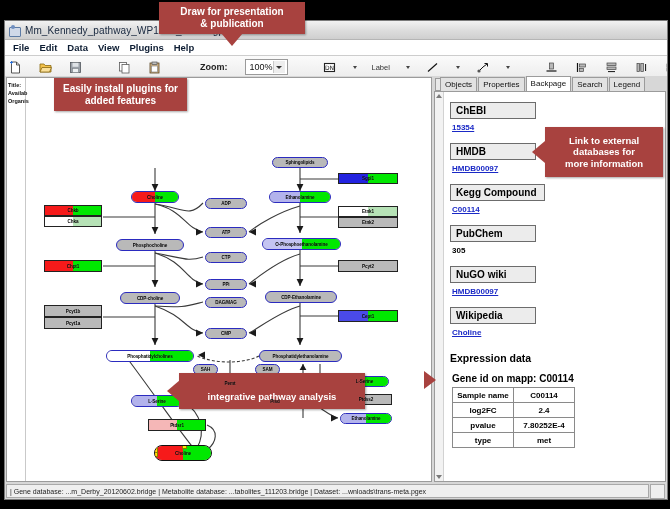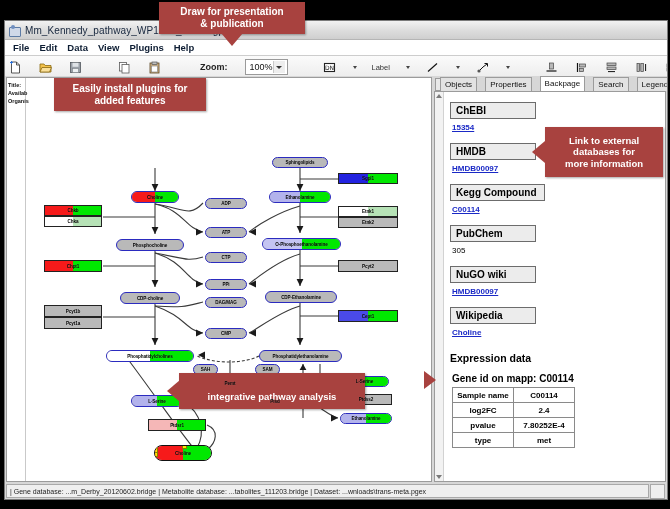--- a/index.html
+++ b/index.html
@@ -45,40 +45,40 @@
   
   .body{position:absolute;left:0;top:55px;right:0;bottom:16px;display:flex;background:#d7d7d7;}
   .canvaswrap{position:relative;width:424px;background:#fff;border:1px solid #9b9b9b;
               margin:1px 0 1px 1px;overflow:hidden;}
   .canvas{position:absolute;inset:0;background:#fff;}
   .infocol{position:absolute;left:0;top:0;width:18px;height:100%;border-right:1px solid #c9c9c9;}
   .infotxt{position:absolute;left:1px;font-size:5.5px;color:#111;font-weight:bold;white-space:nowrap;}
 
   
   .rightpanel{flex:1;margin:1px 1px 1px 2px;display:flex;flex-direction:column;min-width:0;}
-  .tabrow{height:14px;display:flex;align-items:flex-end;padding-left:6px;gap:8px;
+  .tabrow{height:14px;display:flex;align-items:flex-end;padding-left:6px;gap:1px;
           border-bottom:1px solid #9b9b9b;background:#d7d7d7;position:relative;}
   .tabrow:before{content:"";position:absolute;left:1px;top:1px;width:4px;height:11px;
       border:1px solid #9b9b9b;background:#e8e8e8;}
   .tab{font-size:8px;padding:1px 4px 1px;border:1px solid #9b9b9b;border-bottom:none;
        background:#e2e2e2;color:#111;line-height:11px;}
   .tab.active{background:#fff;font-weight:normal;padding-bottom:2px;position:relative;z-index:2;}
   .panelbody{flex:1;background:#fff;border:1px solid #9b9b9b;border-top:none;
              position:relative;overflow:hidden;display:flex;}
   .vscrollmini{width:8px;background:#f2f2f2;border-right:1px solid #d2d2d2;flex:none;position:relative;}
   .vscrollmini:before,.vscrollmini:after{content:"";position:absolute;left:1px;width:0;height:0;
         border-left:3px solid transparent;border-right:3px solid transparent;}
   .vscrollmini:before{top:2px;border-bottom:4px solid #7a7a7a;}
   .vscrollmini:after{bottom:2px;border-top:4px solid #7a7a7a;}
   .panelcontent{flex:1;padding:8px 6px 4px 6px;overflow:hidden;}
 
   .bpHead{display:inline-block;border:1px solid #6c6c6c;background:#ececec;
           font-size:10px;font-weight:bold;color:#000;padding:2px 7px 2px 5px;min-width:72px;}
   .bplink{font-size:8px;color:#1a29c6;text-decoration:underline;margin:4px 0 0 2px;display:block;font-weight:bold;}
-  .bpval{font-size:8px;color:#000;margin:4px 0 0 2px;display:block;font-weight:normal;}
+  .bpval{font-size:8px;color:#000;margin:4px 0 0 2px;display:block;font-weight:bold;}
   .bpgap{height:9px;}
   .exphead{font-size:10.5px;font-weight:bold;color:#000;margin-top:15px;}
   .geneid{font-size:10px;font-weight:bold;color:#000;margin:9px 0 3px 2px;}
   table.exp{border-collapse:collapse;margin-left:2px;}
   table.exp td{border:1px solid #8a8a8a;font-size:8px;font-weight:bold;color:#000;
                text-align:center;padding:2px 4px;width:52px;height:10px;}
 
   
   .statusbar{position:absolute;left:0;right:0;bottom:0;height:16px;background:#d7d7d7;
              display:flex;align-items:center;}
@@ -489,21 +489,21 @@
                 <span class="handle" style="left: -2px; top: 14px;"></span>
                 <span class="handle" style="left: 27px; top: 14px;"></span>
                 <span class="handle" style="left: 56px; top: 14px;"></span>
                 <span class="handle" style="left: -2px; top: 2px;"></span>
                 <span class="handle" style="left: 56px; top: 2px;"></span>
               </div>
             </div>
 
         </div>
 
-        <div class="callout" style="left:47px;top:0px;width:152px;height:33px;font-size:10px;">
+        <div class="callout" style="left:47px;top:0px;width:133px;height:33px;font-size:10px;">
           <div>
             <span>Easily install plugins for</span><br>
             <span>added features</span>
           </div>
         </div>
         <div class="arrowup" style="left:95px;top:-13px"></div>
 
         <div class="callout" style="left:172px;top:295px;width:186px;height:36px;font-size:9.5px;">
           <div>
             <br>

